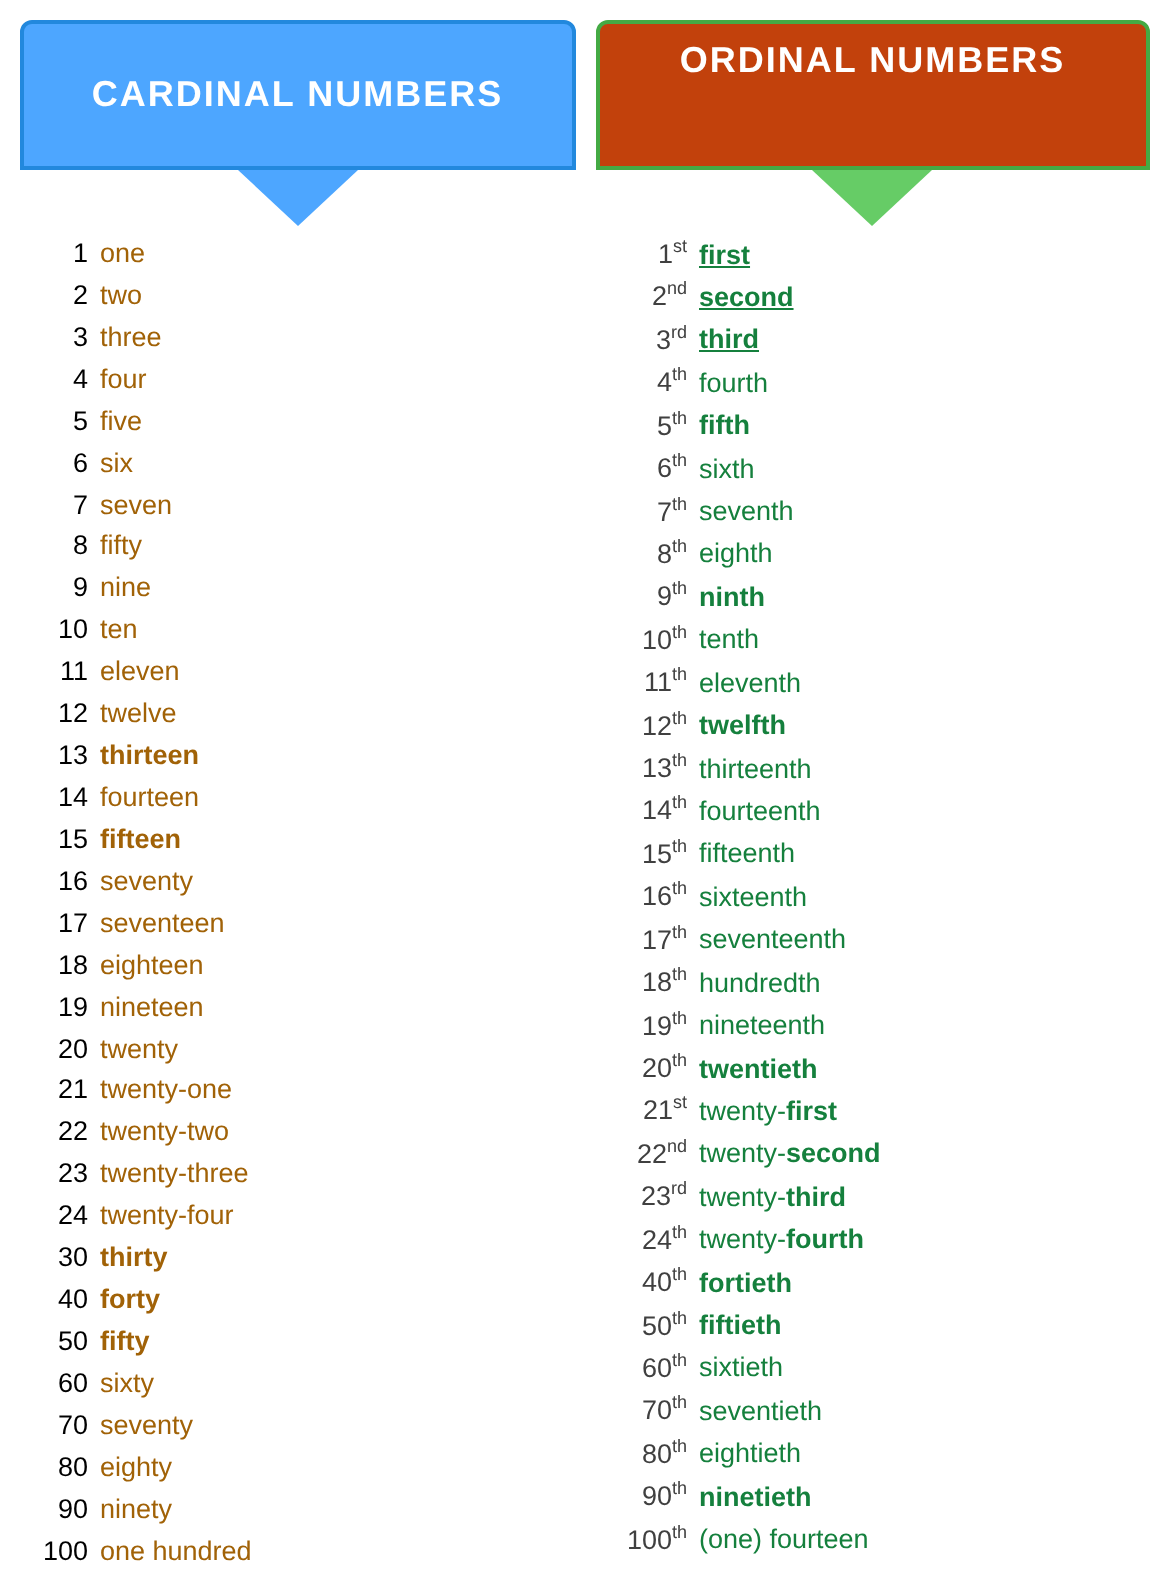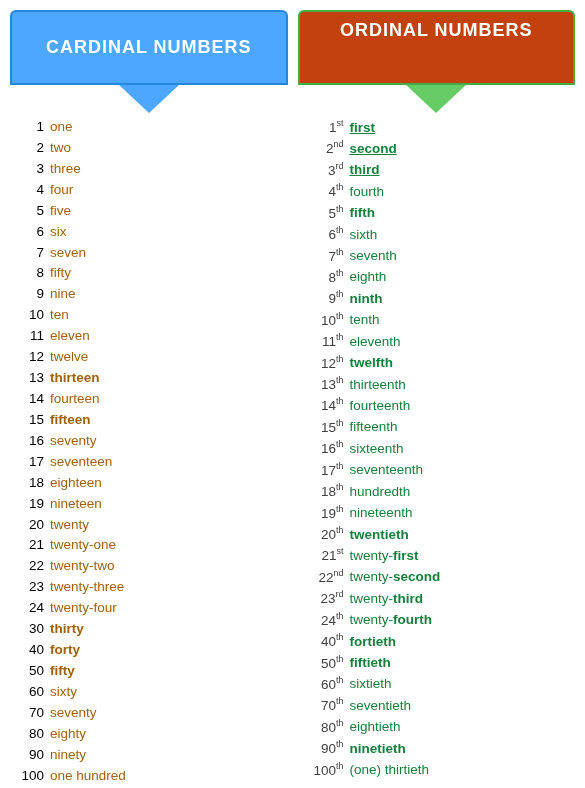--- a/index.html
+++ b/index.html
@@ -399,17 +399,17 @@
         <div class="number-row">
           <span class="ord-num">80<sup>th</sup></span>
           <span class="ord-word">eightieth</span>
         </div>
         <div class="number-row">
           <span class="ord-num">90<sup>th</sup></span>
           <span class="ord-word bold-green">ninetieth</span>
         </div>
         <div class="number-row">
           <span class="ord-num">100<sup>th</sup></span>
-          <span class="ord-word">(one) thirtieth</span>
+          <span class="ord-word">(one) fourteen</span>
         </div>
       </div>
   </div>
 </div>
 
 </body></html>

